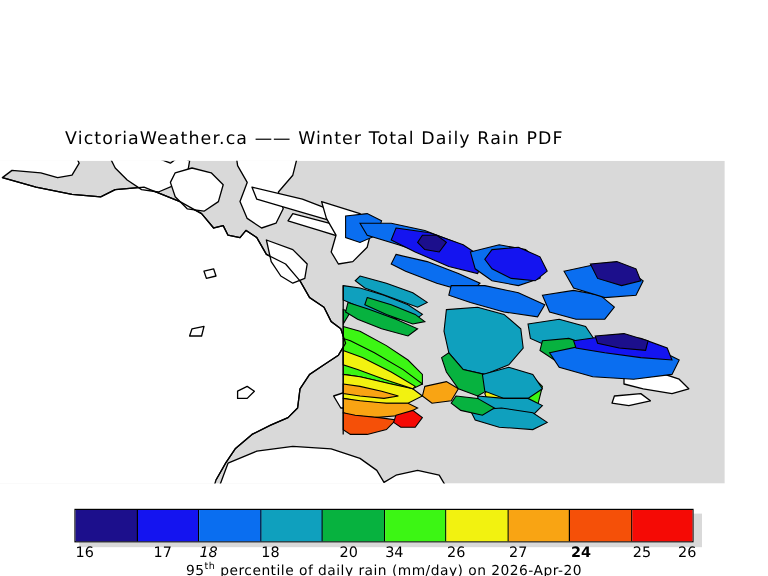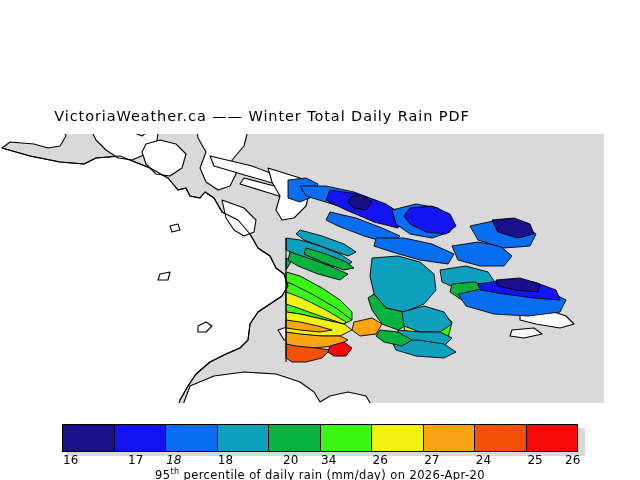--- a/index.html
+++ b/index.html
@@ -245,21 +245,21 @@
       </div>
     <div id="cb-ticks">
         <span class="tick" style="left: 62px; text-align: center;">16</span>
         <span class="tick" style="left: 115px; margin-left: 12px;">17</span>
         <span class="tick" style="left: 165.2px; font-style: italic;">18</span>
         <span class="tick" style="left: 216.8px;">18</span>
         <span class="tick" style="left: 282px;">20</span>
         <span class="tick" style="left: 320px;">34</span>
         <span class="tick" style="left: 371.6px;">26</span>
         <span class="tick" style="left: 423.2px;">27</span>
-        <span class="tick" style="left: 474.8px;">24</span>
+        <span class="tick" style="left: 474.8px; font-weight: bold;">24</span>
         <span class="tick" style="left: 526.4px; text-align: center;">25</span>
         <span class="tick" style="left: 564px;">26</span>
       </div>
     <div id="cb-caption">
       <span>95</span><sup>th</sup><span> percentile of daily rain (mm/day) on 2026-Apr-20</span>
     </div>
   </div>
 
 </div>
 

